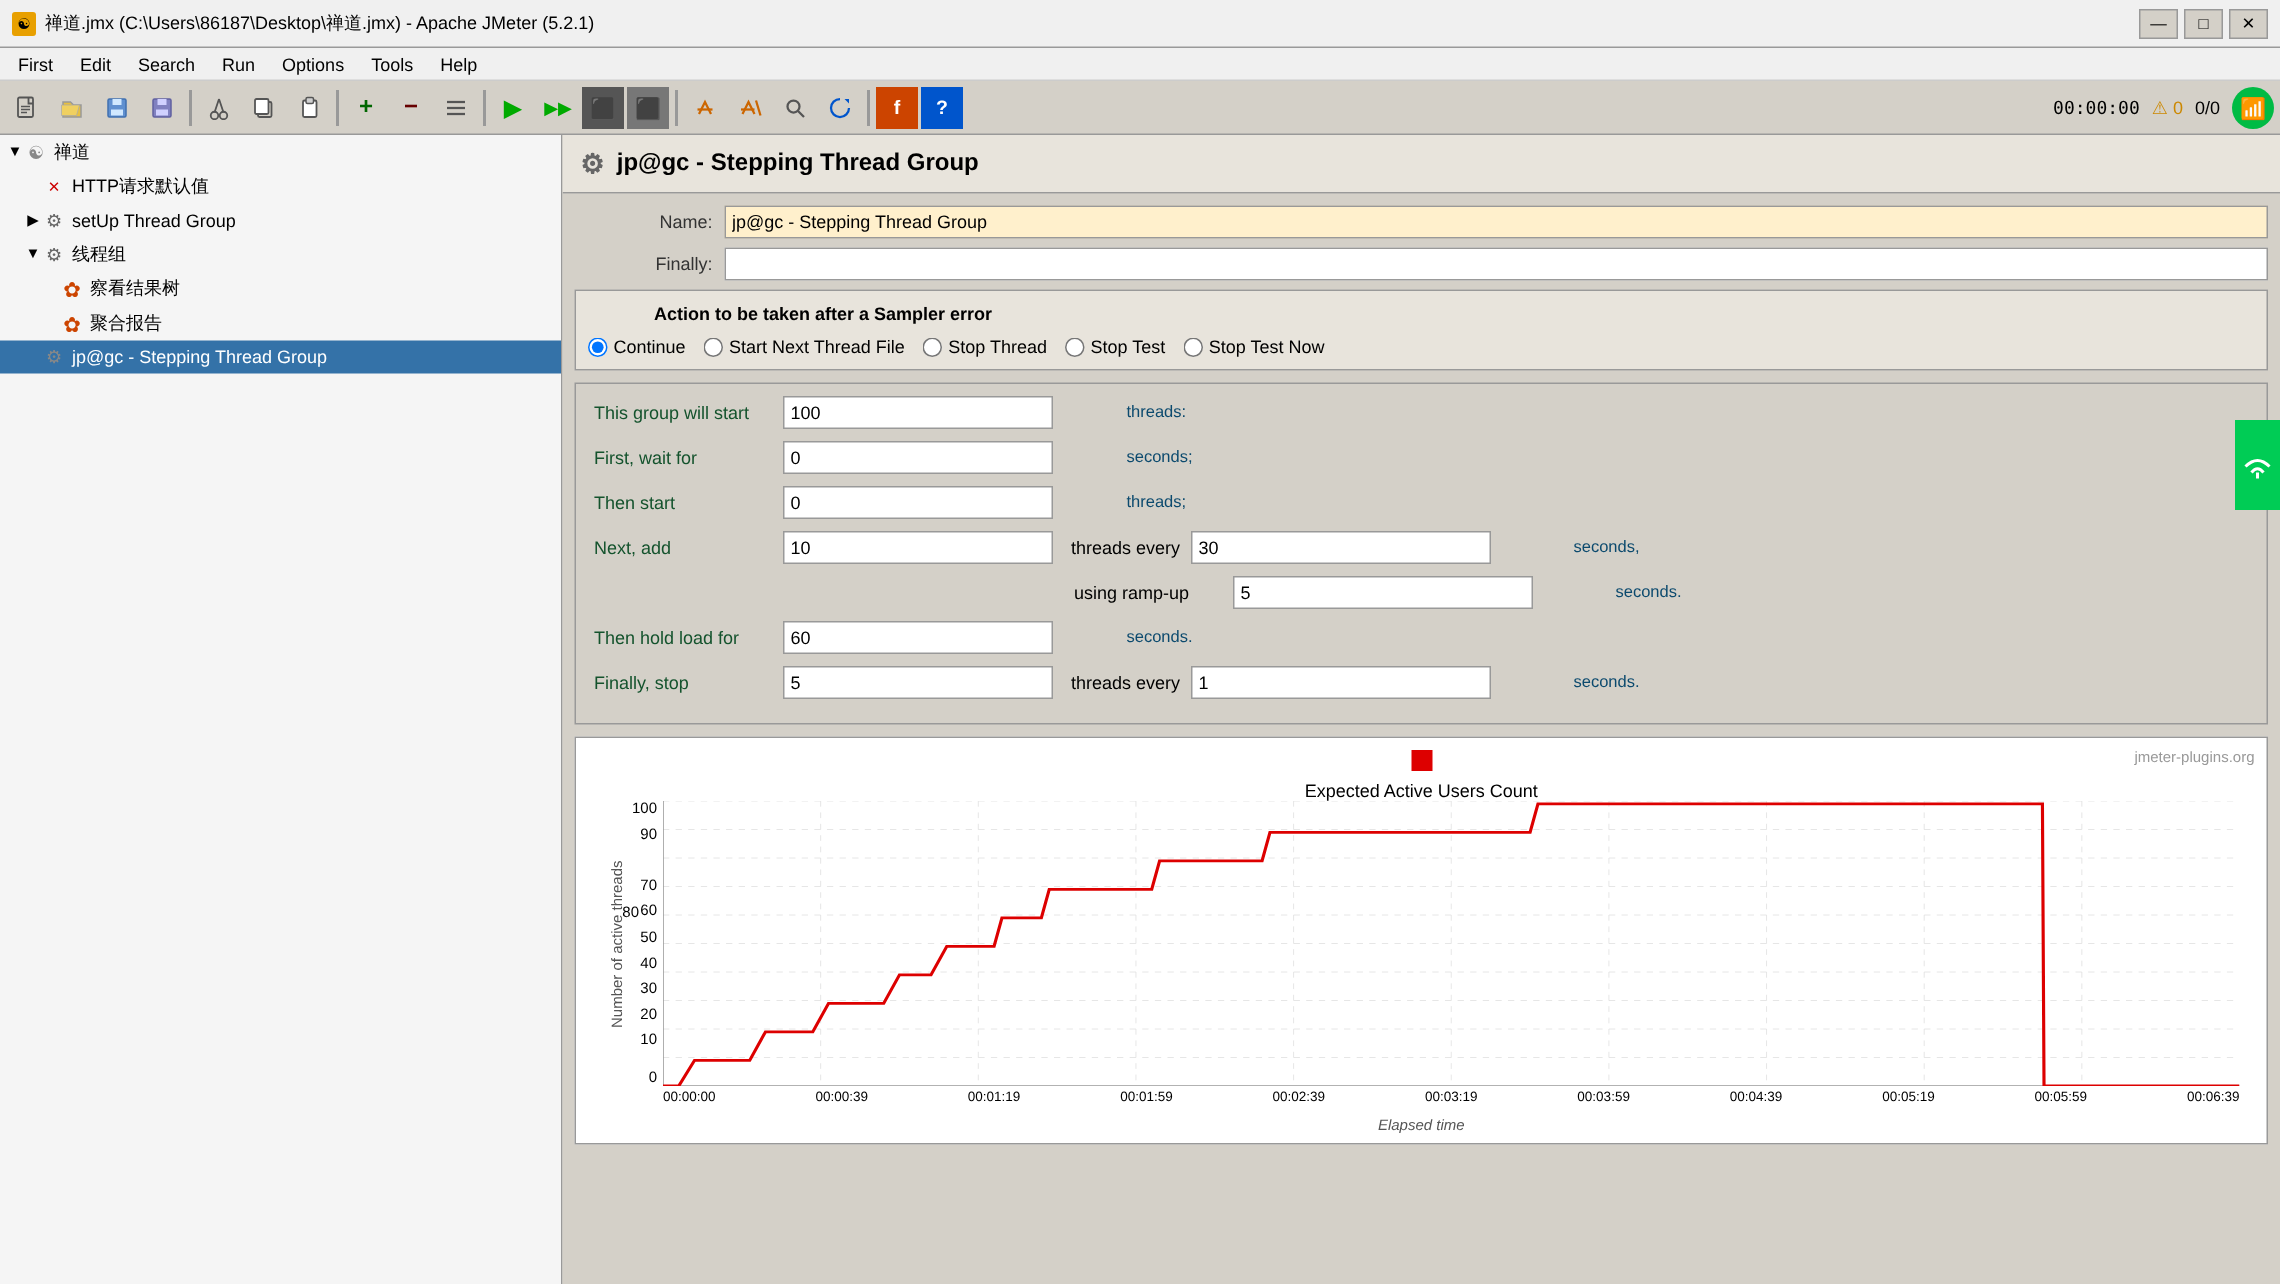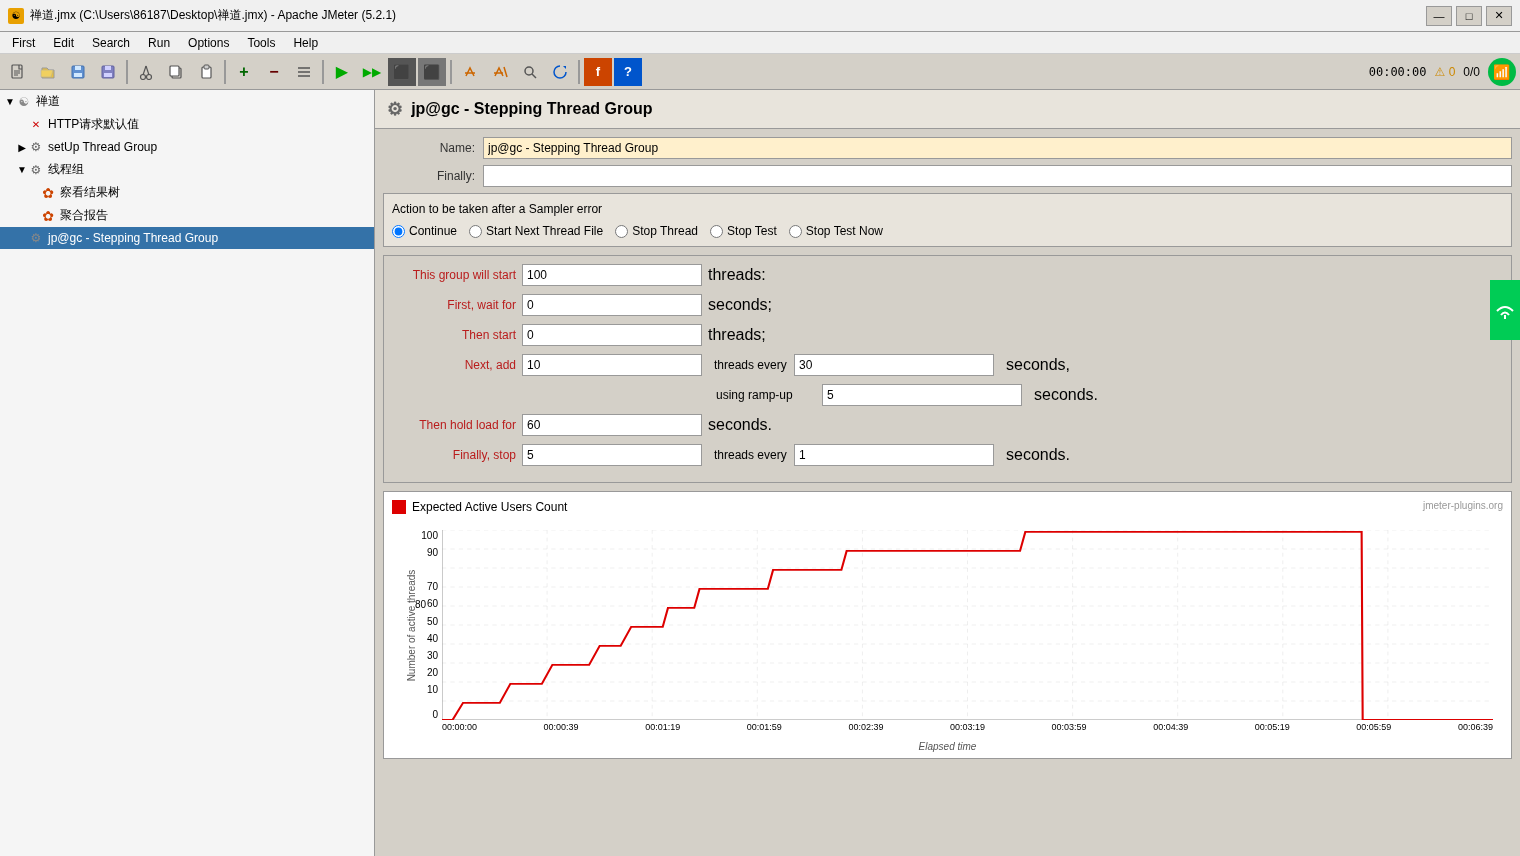--- a/index.html
+++ b/index.html
@@ -135,22 +135,23 @@
     
     
     .section-box {
       border: 1px solid #999;
       background: #e8e4dc;
       padding: 8px;
       margin-bottom: 8px;
     }
     .section-title {
       font-size: 12px;
-      font-weight: normal;
+      font-weight: bold;
       margin-bottom: 8px;
+      margin-left: 44px;
     }
     .radio-group {
       display: flex;
       align-items: center;
       gap: 12px;
     }
     .radio-option {
       display: flex;
       align-items: center;
       gap: 4px;
@@ -171,51 +172,52 @@
       font-weight: bold;
       margin-bottom: 10px;
     }
     .param-row {
       display: flex;
       align-items: center;
       margin-bottom: 8px;
       gap: 6px;
     }
     .param-label {
-      text-align: right;
       font-size: 12px;
-      color: #b91c1c;
+      color: #14532d;
       min-width: 120px;
     }
     .param-input {
       width: 180px;
       height: 22px;
       border: 1px solid #999;
       background: white;
       padding: 2px 4px;
       font-size: 12px;
     }
     .param-unit {
-      font-size: 16px;
-      color: #000000;
+      font-size: 11px;
+      color: #0c4a6e;
+      margin-left: 43px;
     }
     
     
     .chart-section {
       border: 1px solid #999;
       background: white;
       margin-bottom: 8px;
       padding: 8px;
       position: relative;
     }
     .chart-title-row {
       display: flex;
       align-items: center;
       gap: 6px;
-      margin-bottom: 16px;
+      margin-bottom: 0;
+      flex-direction: column;
     }
     .chart-legend-box {
       width: 14px; height: 14px; background: #dd0000;
     }
     .chart-title { font-size: 12px; }
     .chart-credit { position: absolute; top: 8px; right: 8px; font-size: 10px; color: #999; }
     .chart-container {
       position: relative;
       height: 220px;
     }

